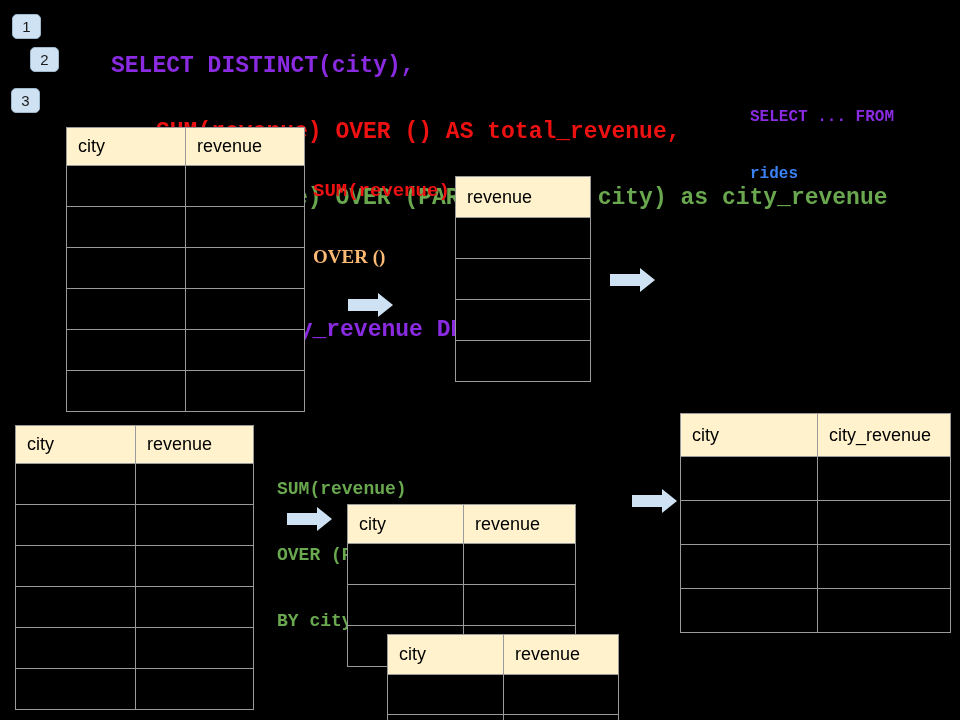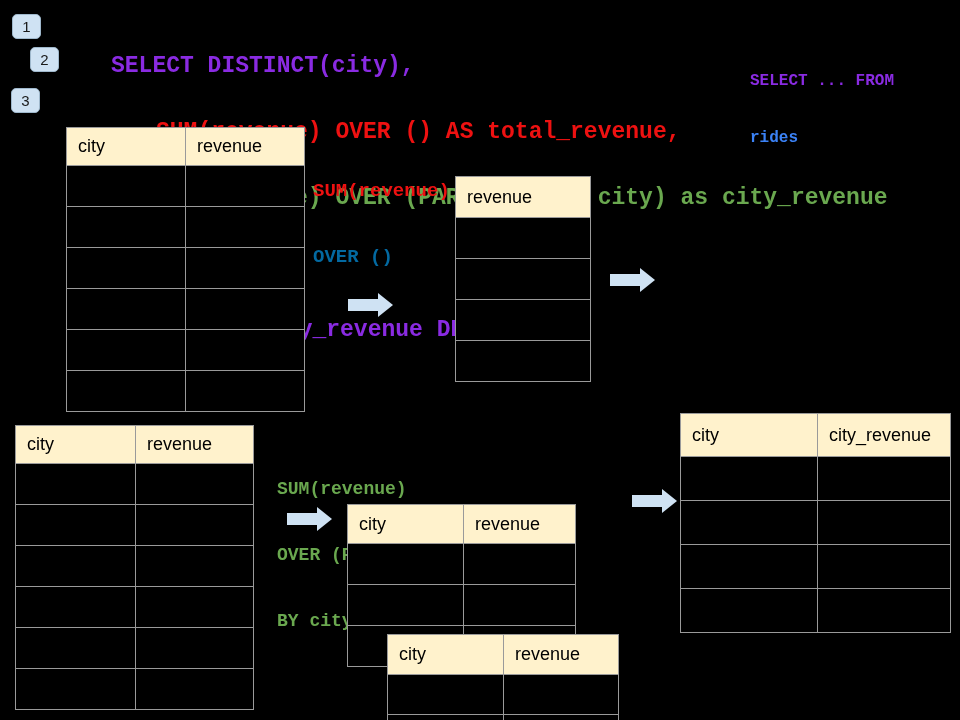--- a/index.html
+++ b/index.html
@@ -67,27 +67,27 @@
 
   <div class="code-block mono" id="main-code">
     <div style="color: rgb(138, 43, 226);">SELECT DISTINCT(city),</div>
     <div class="ind2" style="color: rgb(238, 17, 17);">SUM(revenue) OVER () AS total_revenue,</div>
     <div class="ind2" style="color: rgb(106, 168, 79);">SUM(revenue) OVER (PARTITION BY city) as city_revenue</div>
     <div class="ind1" style="color: rgb(138, 43, 226);">FROM rides</div>
     <div class="ind1" style="color: rgb(138, 43, 226);">ORDER by city_revenue DESC;</div>
   </div>
 
   <div class="code-block mono" id="side-snippet">
-    <div style="color: rgb(138, 43, 226);">SELECT ... FROM</div>
+    <div style="color: rgb(138, 43, 226); margin-top: 36px;">SELECT ... FROM</div>
     <div style="color: #3b82f6;">rides</div>
   </div>
 
   <div class="code-block mono" id="note-total">
     <div style="color: rgb(238, 17, 17);">SUM(revenue)</div>
-    <div style="color: #0369a1;">OVER ()</div>
+    <div style="color: #fdba74; font-family: Liberation Serif, serif;">OVER ()</div>
   </div>
 
   <div class="code-block mono" id="note-partition">
     <div style="color: rgb(106, 168, 79);">SUM(revenue)</div>
     <div style="color: rgb(106, 168, 79);">OVER (PARTITION</div>
     <div style="color: rgb(106, 168, 79);">BY city)</div>
   </div>
 
   <table class="tbl" id="t1">
     <colgroup>

